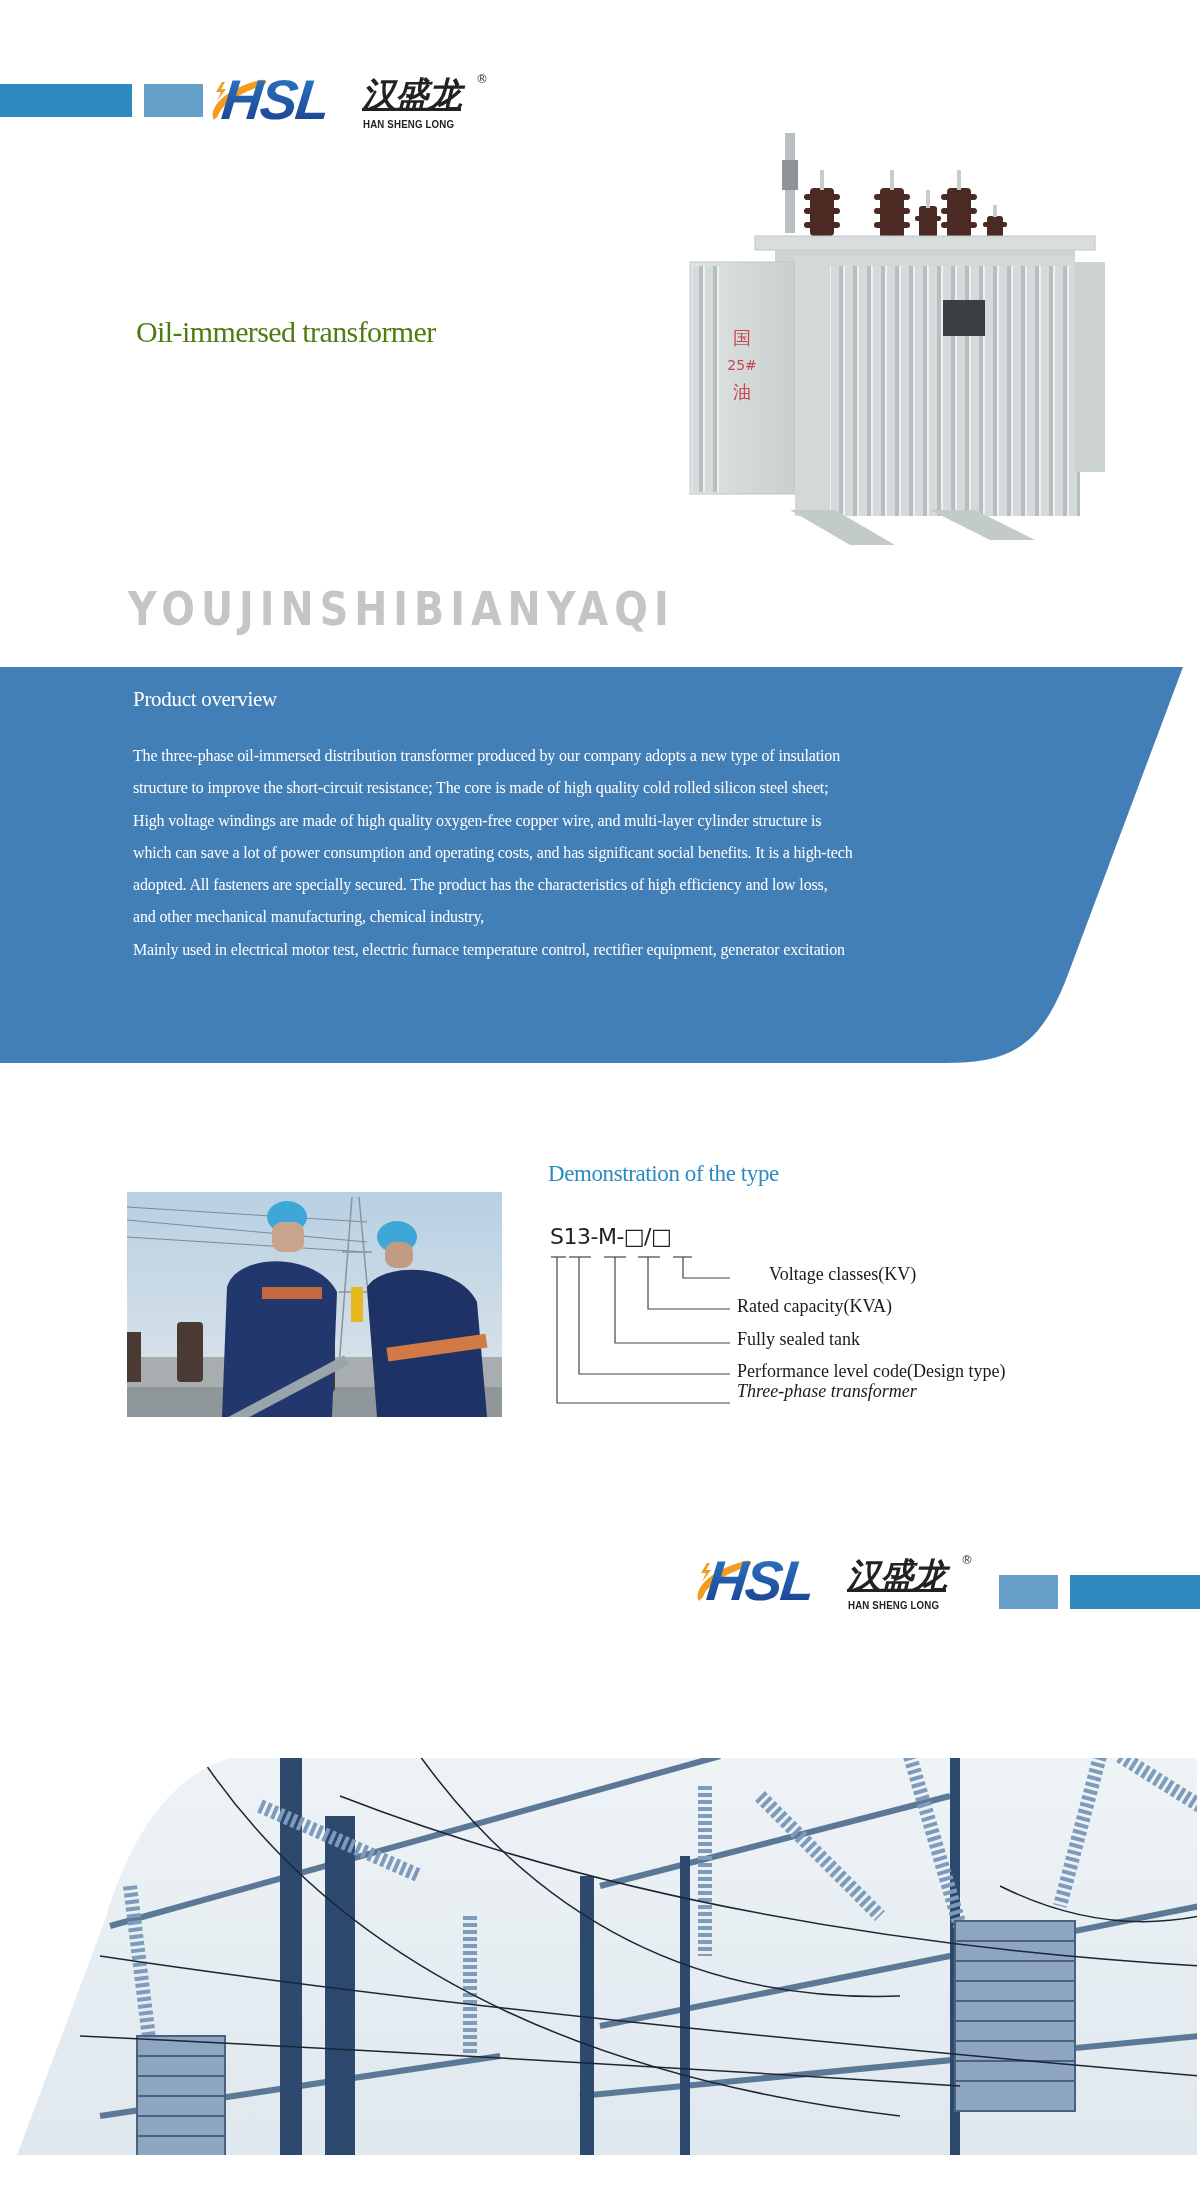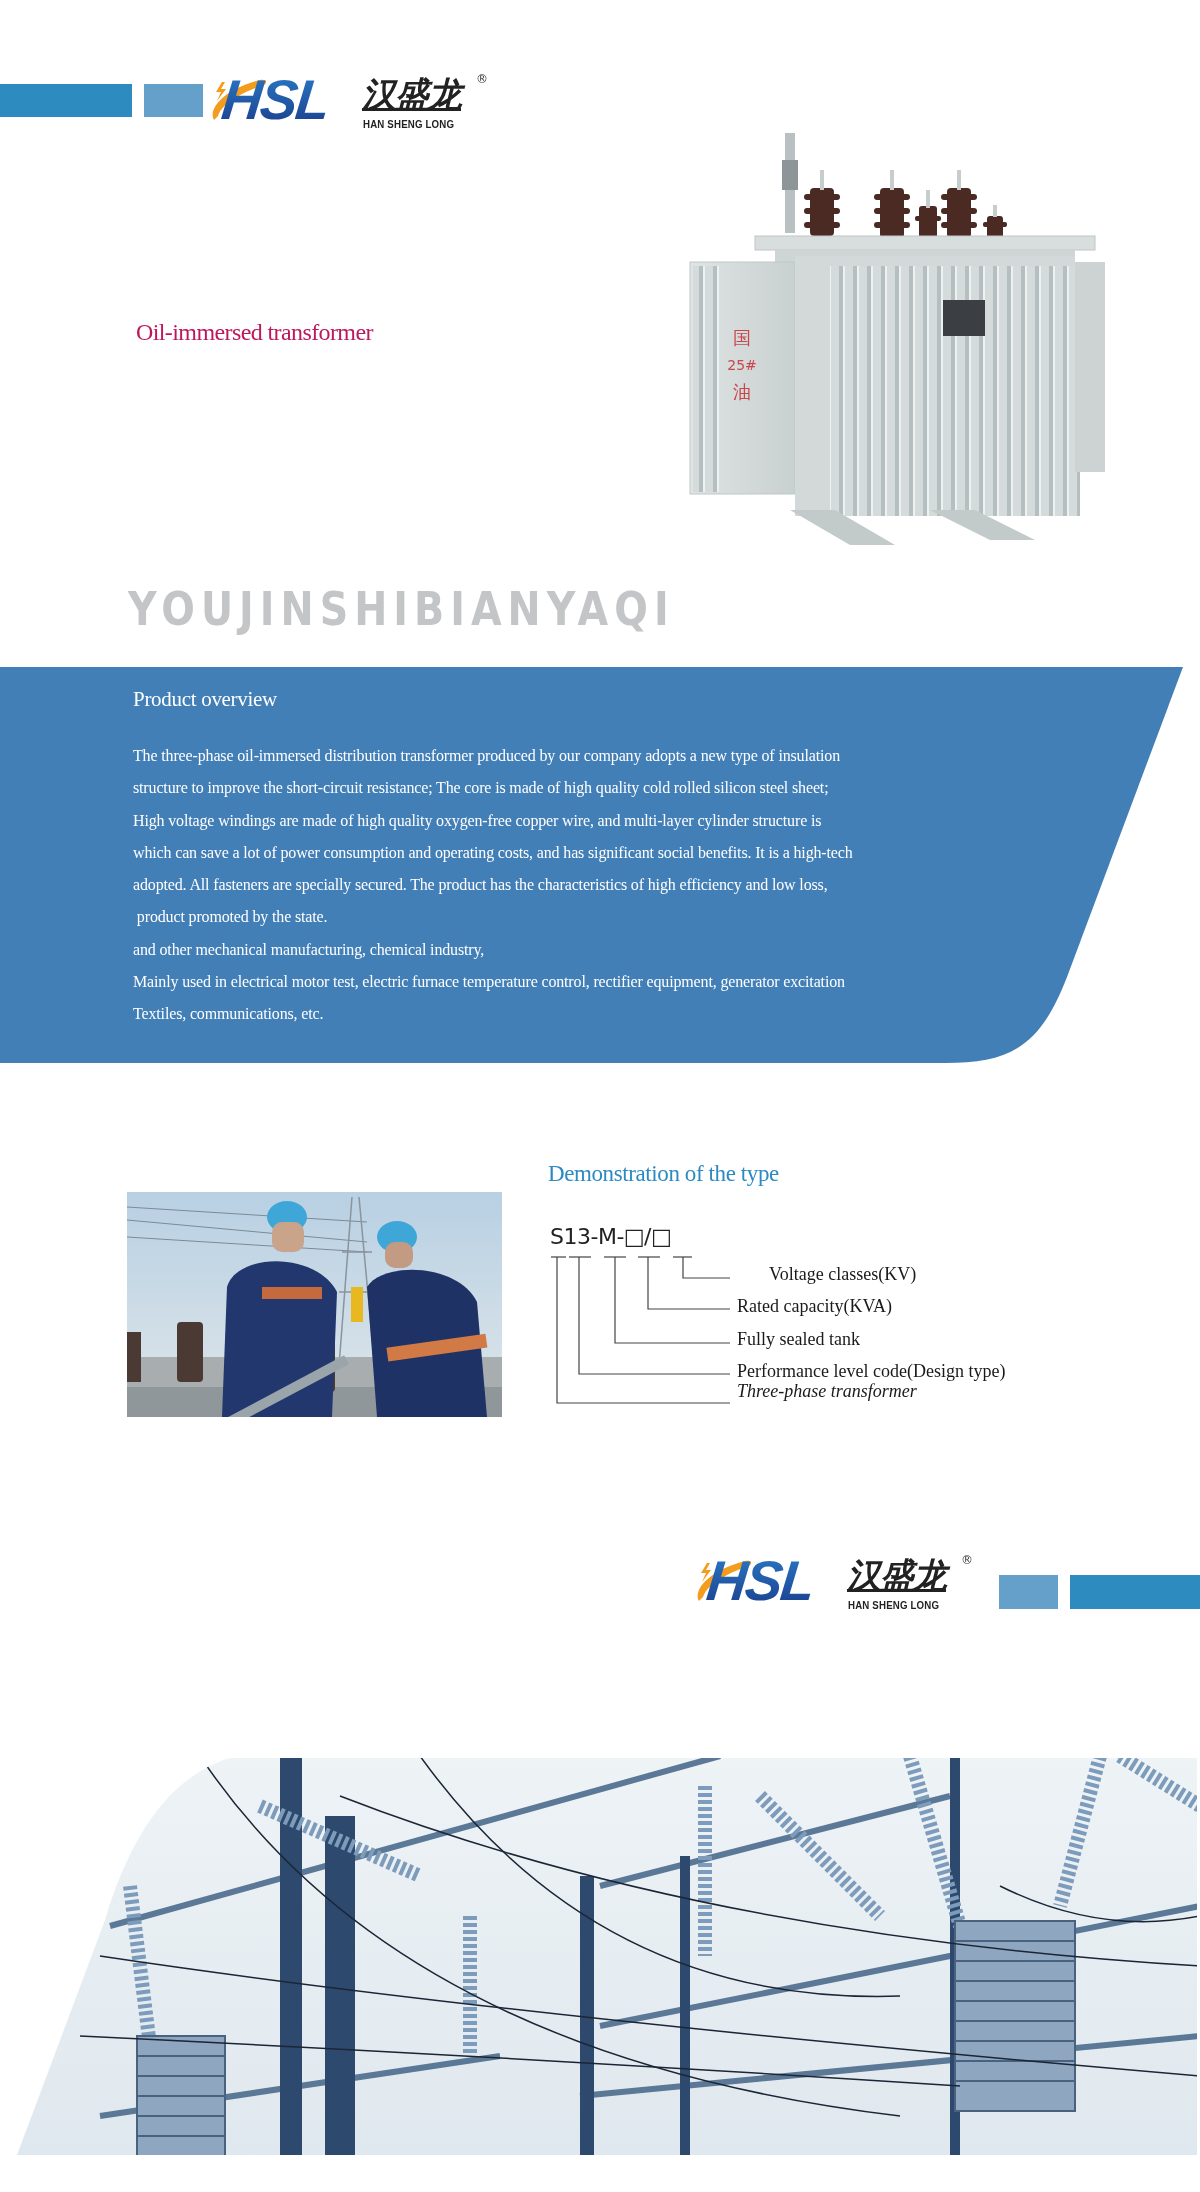--- a/index.html
+++ b/index.html
@@ -14,22 +14,22 @@
       font-weight: bold; font-style: italic; font-size: 56px; line-height: 56px; letter-spacing: -2px;
       color: #1d4f9e; background: linear-gradient(180deg,#2a78c4 0%,#1a3f8e 100%);
       -webkit-background-clip: text; background-clip: text; -webkit-text-fill-color: transparent; transform: skewX(-6deg); }
   .logo .swoosh { position: absolute; left: 0; top: 4px; width: 60px; height: 46px; }
   .logo .cn { position: absolute; left: 154px; top: 4px; font-family: "DejaVu Sans", sans-serif; font-weight: bold;
       font-size: 34px; line-height: 36px; color: #222; font-style: italic; letter-spacing: -1px; text-decoration: underline; }
   .logo .en { position: absolute; left: 155px; top: 46px; font-family: "Liberation Sans", sans-serif; font-weight: bold;
       font-size: 11px; line-height: 12px; color: #222; letter-spacing: 0.2px; transform: scaleX(0.88); transform-origin: left; }
   .logo .reg { position: absolute; left: 268px; top: 0px; font-family: "DejaVu Sans", sans-serif; font-size: 12px; color: #333; }
 
-  .title { position: absolute; left: 136px; top: 312px; font-family: "Liberation Serif", serif; font-size: 24px;
-      line-height: 40px; color: #be185d; letter-spacing: -0.6px; }
+  .title { position: absolute; left: 136px; top: 312px; font-family: "Liberation Serif", serif; font-size: 30px;
+      line-height: 40px; color: #4d7c0f; letter-spacing: -0.6px; }
   .watermark { position: absolute; left: 128px; top: 584px; font-family: "DejaVu Sans", sans-serif; font-weight: bold;
       font-size: 46px; line-height: 50px; color: #c4c5c7; letter-spacing: 7px; transform: scaleX(0.86); transform-origin: left; }
 
   
   .transformer { position: absolute; left: 685px; top: 130px; width: 425px; height: 425px; }
 
   
   .band { position: absolute; left: 0; top: 667px; width: 1200px; height: 400px; }
   .ov-title { position: absolute; left: 133px; top: 686px; font-size: 21px; line-height: 26px; color: #fff;
       letter-spacing: -0.3px; }
@@ -139,24 +139,22 @@
 <svg class="band" viewBox="0 0 1200 400" preserveAspectRatio="none">
   <path d="M0 0 L1183 0 L1067 310 C 1040 380, 1010 396, 945 396 L0 396 Z" fill="#437fb7"></path>
 </svg>
 <div class="ov-title">Product overview</div>
 <div class="ov-body">
   <span class="ln">The three-phase oil-immersed distribution transformer produced by our company adopts a new type of insulation</span>
   <span class="ln">structure to improve the short-circuit resistance; The core is made of high quality cold rolled silicon steel sheet;</span>
   <span class="ln">High voltage windings are made of high quality oxygen-free copper wire, and multi-layer cylinder structure is</span>
   <span class="ln">which can save a lot of power consumption and operating costs, and has significant social benefits. It is a high-tech</span>
   <span class="ln">adopted. All fasteners are specially secured. The product has the characteristics of high efficiency and low loss,</span>
-  <span class="ln"> product promoted by the state.</span>
   <span class="ln">and other mechanical manufacturing, chemical industry,</span>
   <span class="ln">Mainly used in electrical motor test, electric furnace temperature control, rectifier equipment, generator excitation</span>
-  <span class="ln">Textiles, communications, etc.</span>
 </div>
 
 <div class="photo">
   <svg width="375" height="225" viewBox="0 0 375 225">
     <defs>
       <linearGradient id="sky" x1="0" y1="0" x2="0" y2="1">
         <stop offset="0" stop-color="#b8d0e3"></stop>
           <stop offset="1" stop-color="#dfe6ea"></stop>
       </linearGradient>
     </defs>

